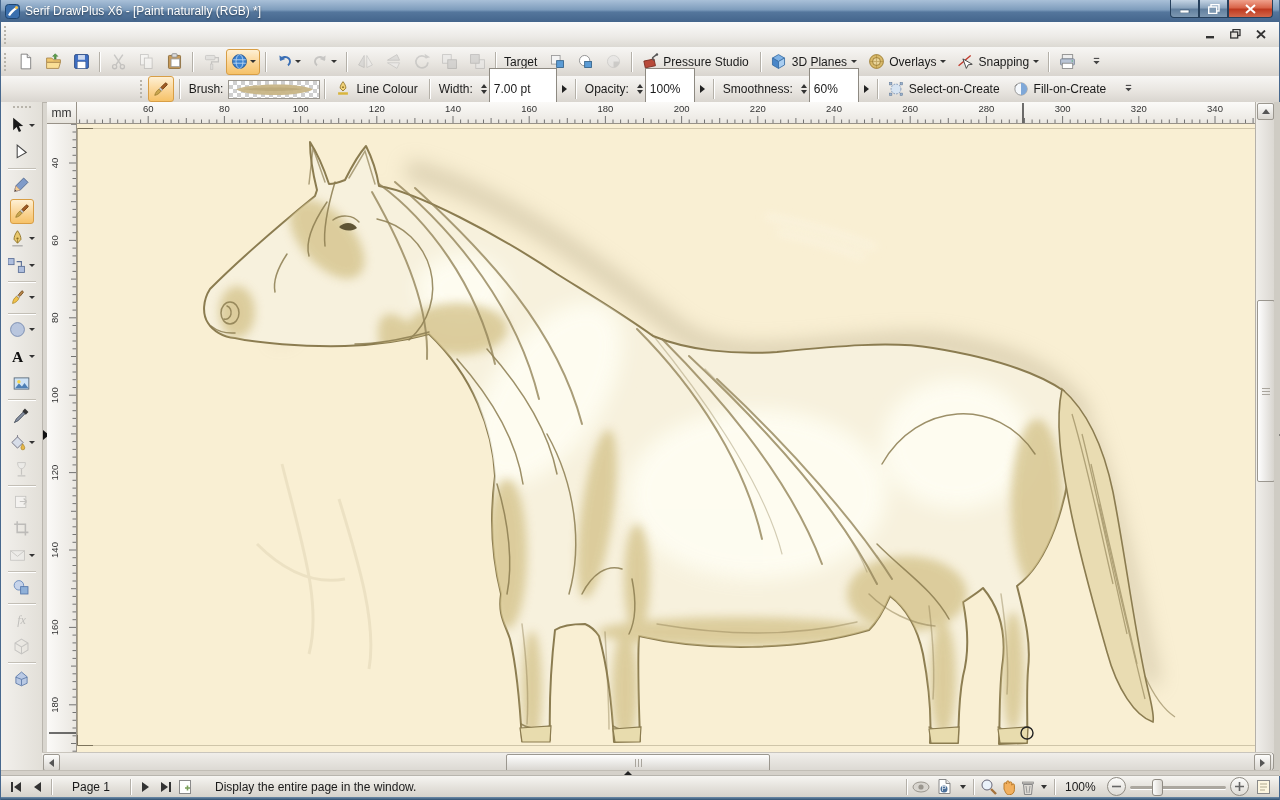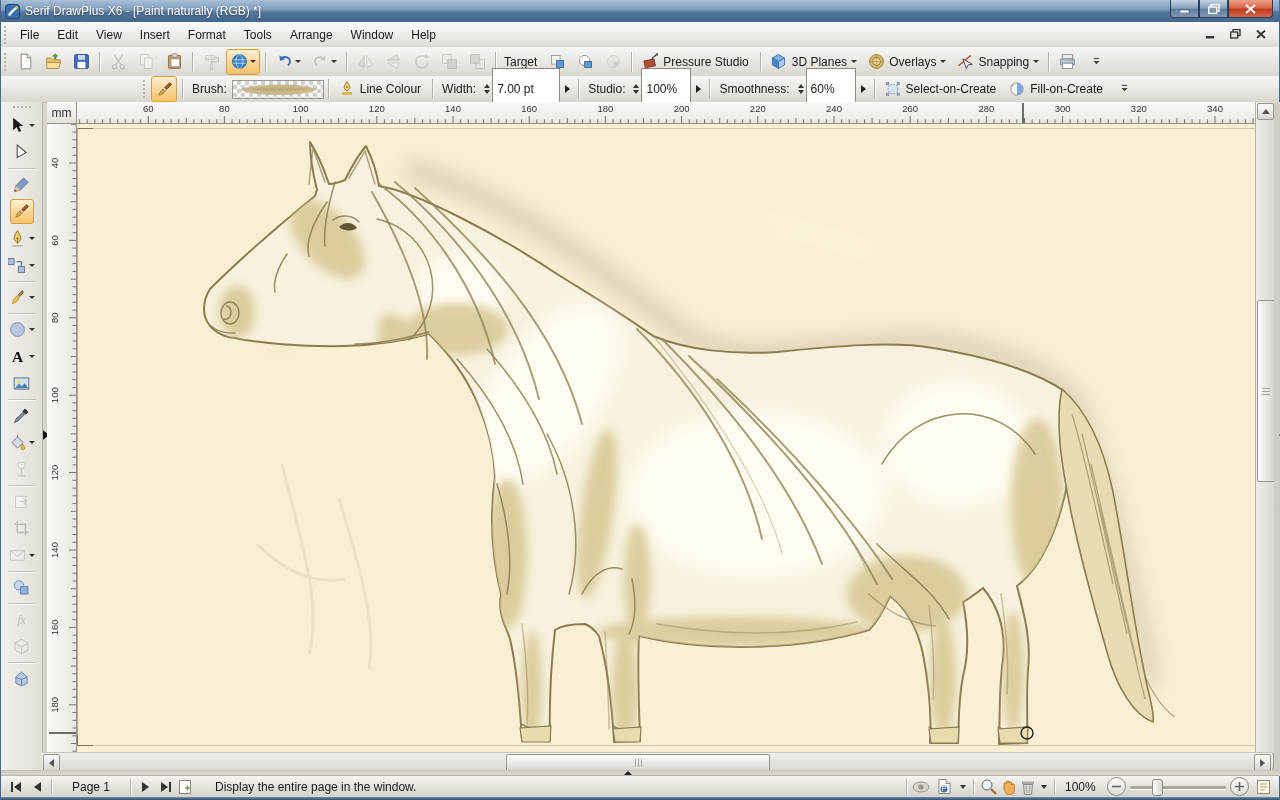--- a/index.html
+++ b/index.html
@@ -158,21 +158,20 @@
       <div class="wbtn" id="btn-close">
           <svg width="11" height="10">
             <path d="M1 1 L10 9 M10 1 L1 9" stroke="#fff" stroke-width="2"></path>
           </svg>
         </div>
     </div>
   </div>
 
   <div id="menubar">
     <span class="grip"></span>
-    <span id="menu-items"><span class="menu-item">File</span><span class="menu-item">Edit</span><span class="menu-item">View</span><span class="menu-item">Insert</span><span class="menu-item">Format</span><span class="menu-item">Tools</span><span class="menu-item">Arrange</span><span class="menu-item">Window</span><span class="menu-item">Help</span></span>
     <div id="mdibtns">
       <span class="mdibtn">
           <svg width="9" height="9">
             <rect x="0" y="6" width="8" height="2.4" fill="#333"></rect>
           </svg>
         </span>
       <span class="mdibtn">
           <svg width="11" height="10">
             <rect x="3" y="0.5" width="7" height="6" fill="none" stroke="#333" stroke-width="1.3"></rect>
             <rect x="0.7" y="3" width="7" height="6" fill="#e6e3dd" stroke="#333" stroke-width="1.3"></rect>
@@ -449,21 +448,21 @@
     </div>
     <span class="tsep"></span>
     <span class="ctx-label">Width:</span>
     <span class="spin">
         <span class="up"></span>
         <span class="down"></span>
       </span>
     <span class="valbox" style="width:58px">7.00 pt</span>
     <span class="flyout"></span>
     <span class="tsep"></span>
-    <span class="ctx-label">Studio:</span>
+    <span class="ctx-label">Opacity:</span>
     <span class="spin">
         <span class="up"></span>
         <span class="down"></span>
       </span>
     <span class="valbox" style="width:40px">100%</span>
     <span class="flyout"></span>
     <span class="tsep"></span>
     <span class="ctx-label">Smoothness:</span>
     <span class="spin">
         <span class="up"></span>

